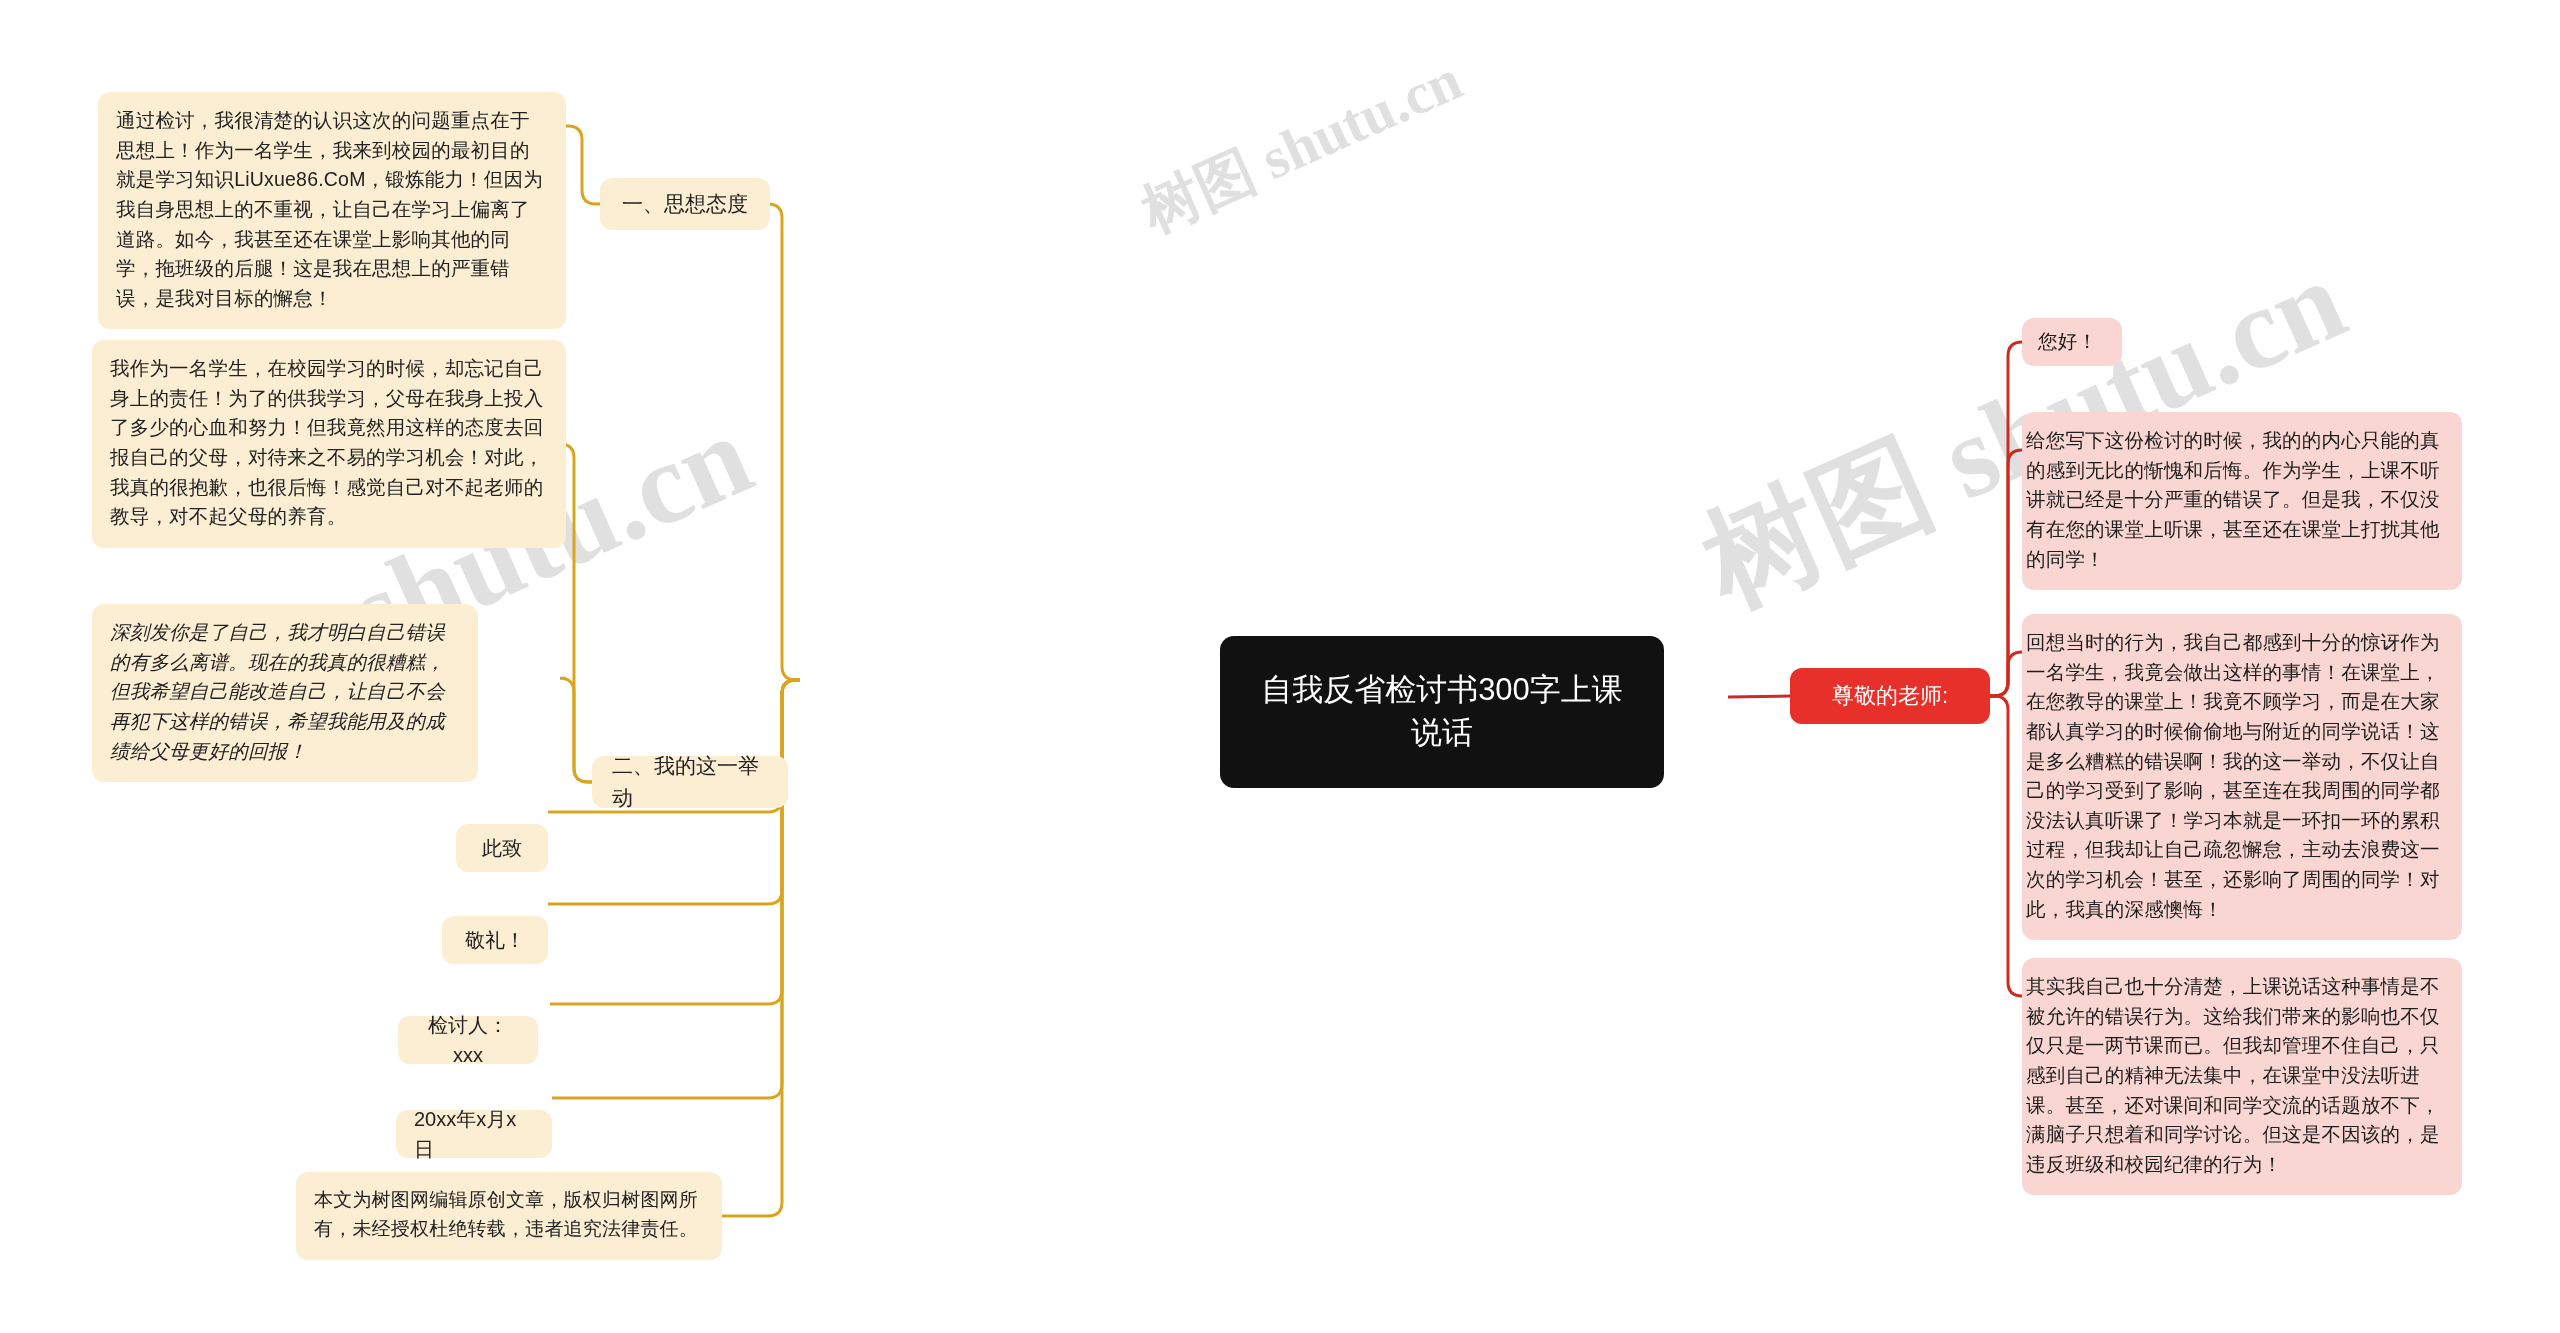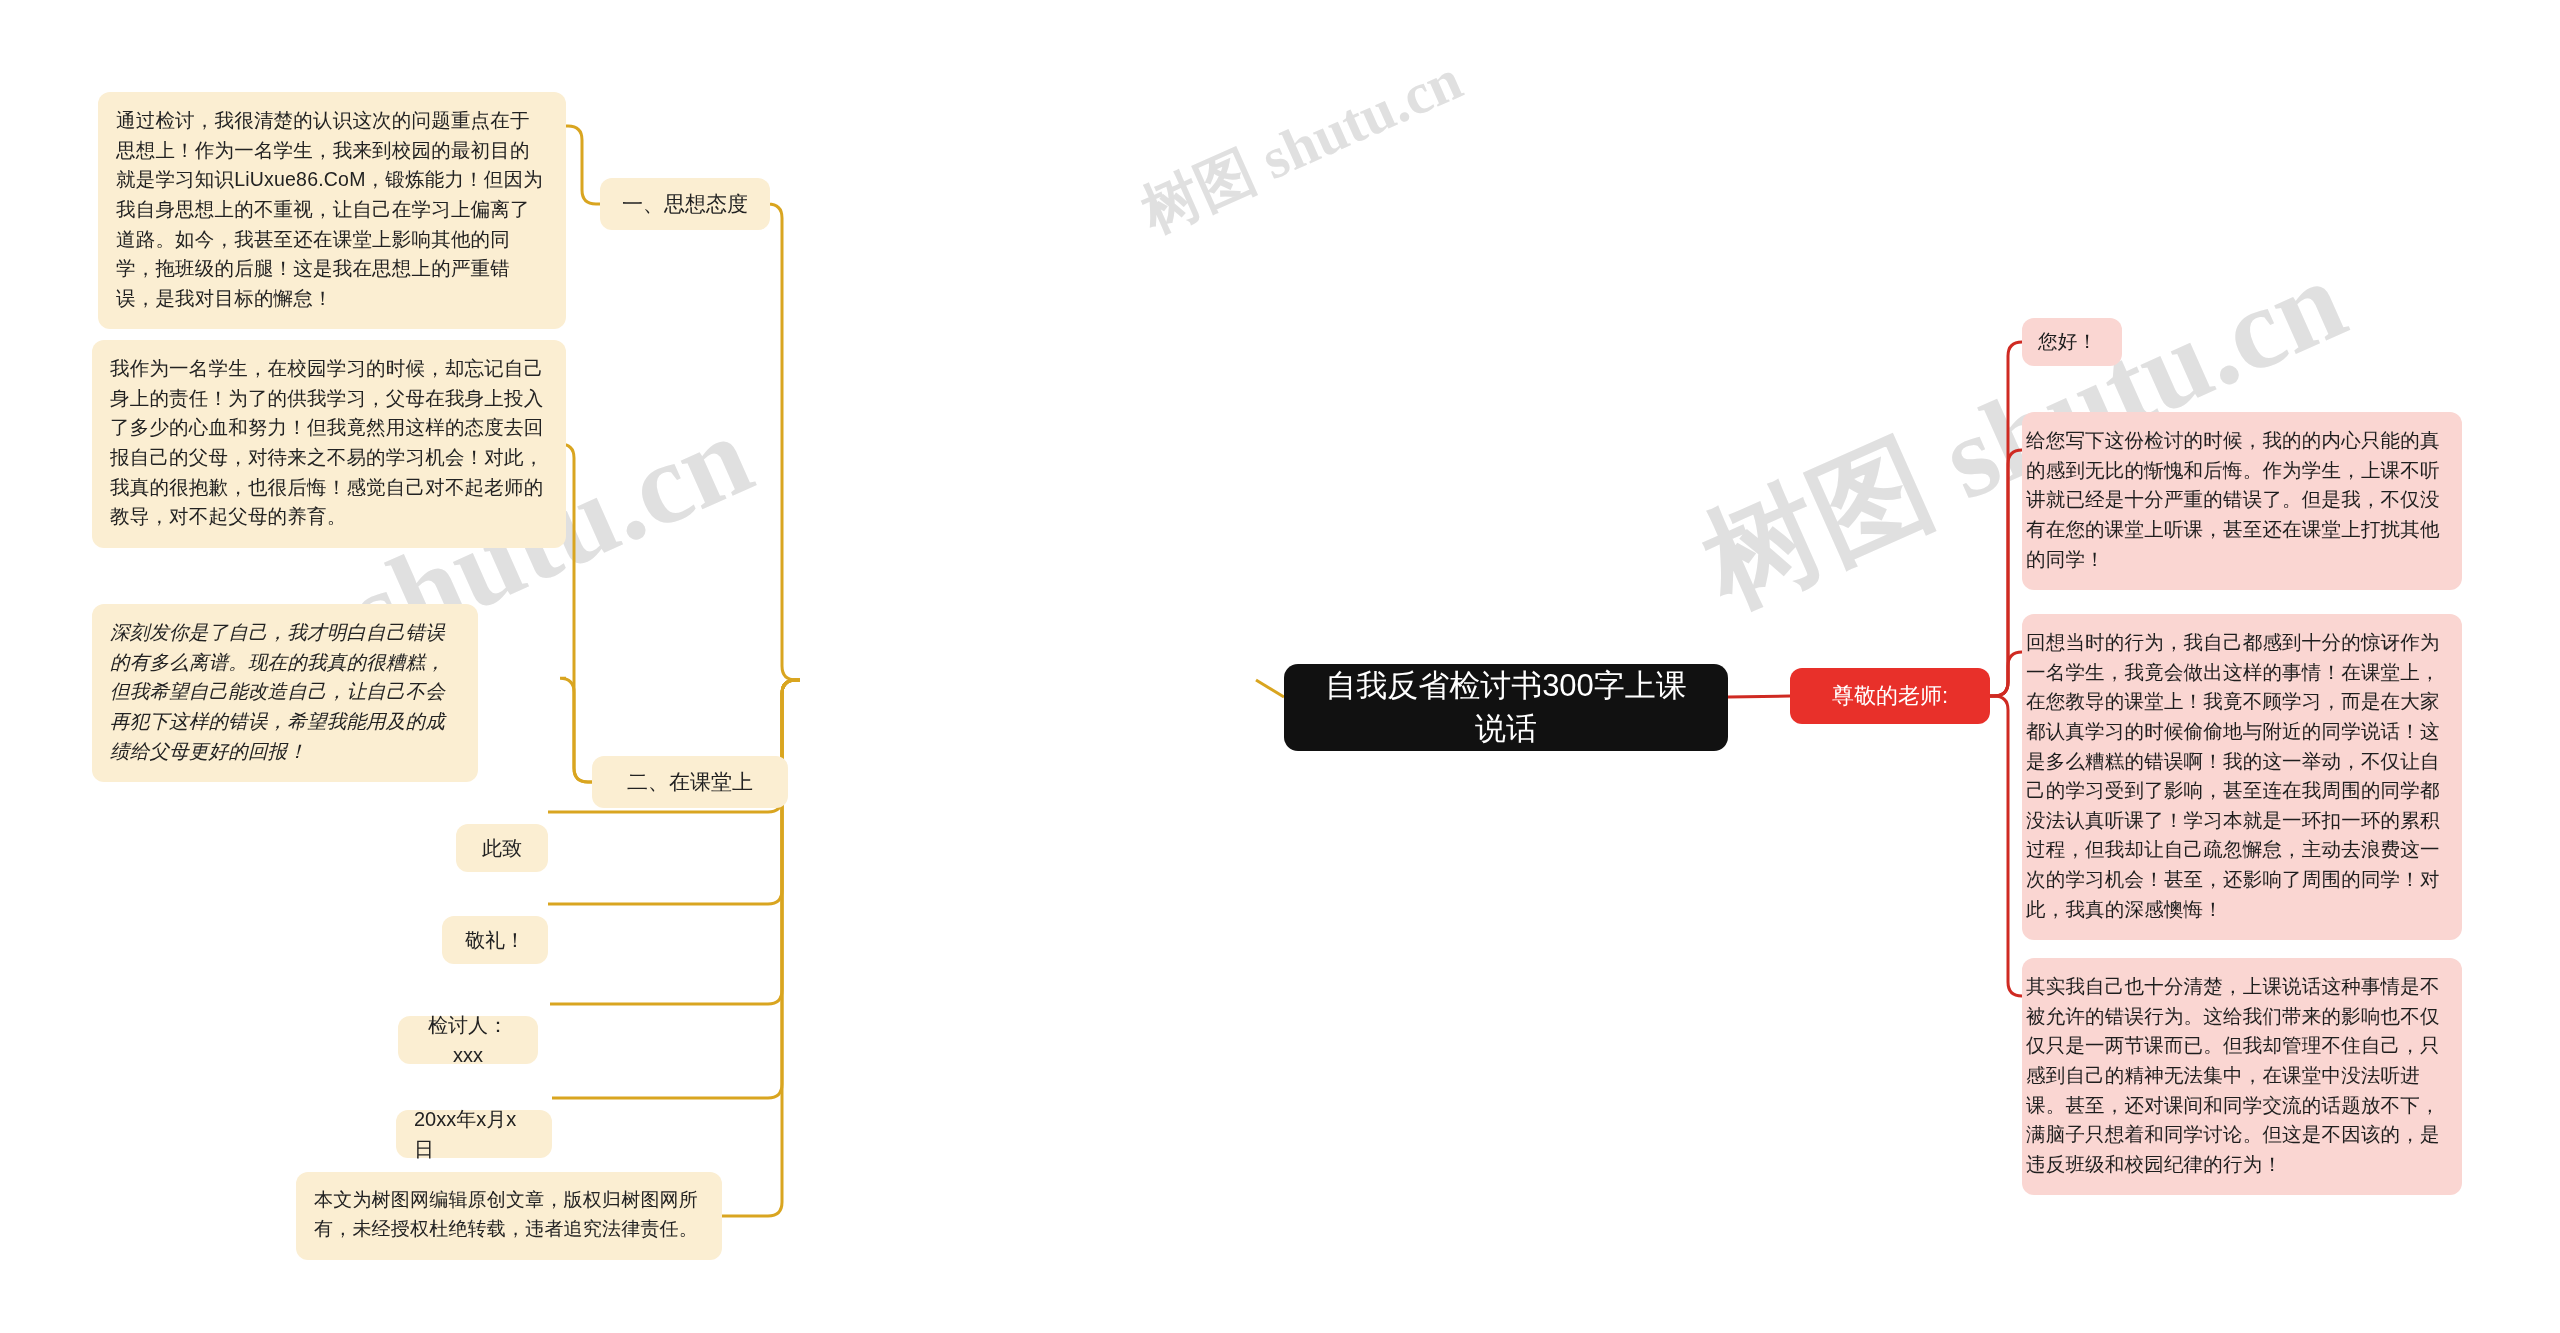--- a/index.html
+++ b/index.html
@@ -153,34 +153,34 @@
     </svg>
 
   <div class="node leaf-cream" style="left:98px; top:92px; width:468px;">通过检讨，我很清楚的认识这次的问题重点在于思想上！作为一名学生，我来到校园的最初目的就是学习知识LiUxue86.CoM，锻炼能力！但因为我自身思想上的不重视，让自己在学习上偏离了道路。如今，我甚至还在课堂上影响其他的同学，拖班级的后腿！这是我在思想上的严重错误，是我对目标的懈怠！</div>
 
   <div class="node leaf-cream" style="left:92px; top:340px; width:474px;">我作为一名学生，在校园学习的时候，却忘记自己身上的责任！为了的供我学习，父母在我身上投入了多少的心血和努力！但我竟然用这样的态度去回报自己的父母，对待来之不易的学习机会！对此，我真的很抱歉，也很后悔！感觉自己对不起老师的教导，对不起父母的养育。</div>
 
   <div class="node leaf-cream" style="left:92px; top:604px; width:386px;font-style:italic;">深刻发你是了自己，我才明白自己错误的有多么离谱。现在的我真的很糟糕，但我希望自己能改造自己，让自己不会再犯下这样的错误，希望我能用及的成绩给父母更好的回报！</div>
 
   <div class="node branch-cream" style="left:600px; top:178px; width:170px; height:52px;">一、思想态度</div>
 
-  <div class="node branch-cream" style="left:592px; top:756px; width:196px; height:52px;">二、在课堂上</div>
+  <div class="node branch-cream" style="left:592px; top:756px; width:196px; height:52px;">二、我的这一举动</div>
 
   <div class="node tiny-cream" style="left:456px; top:788px; width:92px; height:48px;">此致</div>
 
   <div class="node tiny-cream" style="left:442px; top:880px; width:106px; height:48px;">敬礼！</div>
 
   <div class="node tiny-cream" style="left:398px; top:980px; width:140px; height:48px;text-align:center;">检讨人：xxx</div>
 
   <div class="node tiny-cream" style="left:396px; top:1074px; width:156px; height:48px;">20xx年x月x日</div>
 
   <div class="node leaf-cream" style="left:296px; top:1172px; width:426px; font-size:19px;">本文为树图网编辑原创文章，版权归树图网所有，未经授权杜绝转载，违者追究法律责任。</div>
 
 
-  <div class="node node-root" style="left:1284px; top:636px; width:444px; height:87px;margin-top:28px;">自我反省检讨书300字上课说话</div>
+  <div class="node node-root" style="left:1220px; top:636px; width:444px; height:152px;">自我反省检讨书300字上课说话</div>
 
   <div class="node node-red" style="left:1790px; top:668px; width:200px; height:56px;">尊敬的老师:</div>
 
   <div class="node leaf-pink small" style="left:2022px; top:318px; width:100px; height:48px; padding:10px 16px;">您好！</div>
 
   <div class="node leaf-pink" style="left:2022px; top:412px; width:440px;">给您写下这份检讨的时候，我的的内心只能的真的感到无比的惭愧和后悔。作为学生，上课不听讲就已经是十分严重的错误了。但是我，不仅没有在您的课堂上听课，甚至还在课堂上打扰其他的同学！</div>
 
   <div class="node leaf-pink" style="left:2022px; top:958px; width:440px;">其实我自己也十分清楚，上课说话这种事情是不被允许的错误行为。这给我们带来的影响也不仅仅只是一两节课而已。但我却管理不住自己，只感到自己的精神无法集中，在课堂中没法听进课。甚至，还对课间和同学交流的话题放不下，满脑子只想着和同学讨论。但这是不因该的，是违反班级和校园纪律的行为！</div>
 
   <div class="node leaf-pink" style="left:2022px; top:614px; width:440px;">回想当时的行为，我自己都感到十分的惊讶作为一名学生，我竟会做出这样的事情！在课堂上，在您教导的课堂上！我竟不顾学习，而是在大家都认真学习的时候偷偷地与附近的同学说话！这是多么糟糕的错误啊！我的这一举动，不仅让自己的学习受到了影响，甚至连在我周围的同学都没法认真听课了！学习本就是一环扣一环的累积过程，但我却让自己疏忽懈怠，主动去浪费这一次的学习机会！甚至，还影响了周围的同学！对此，我真的深感懊悔！</div>

